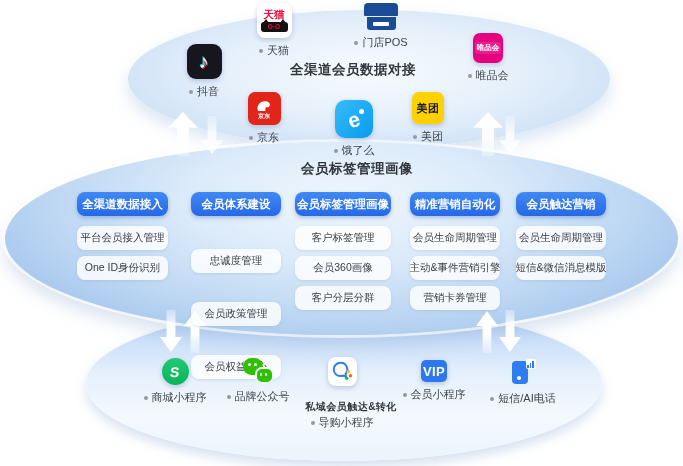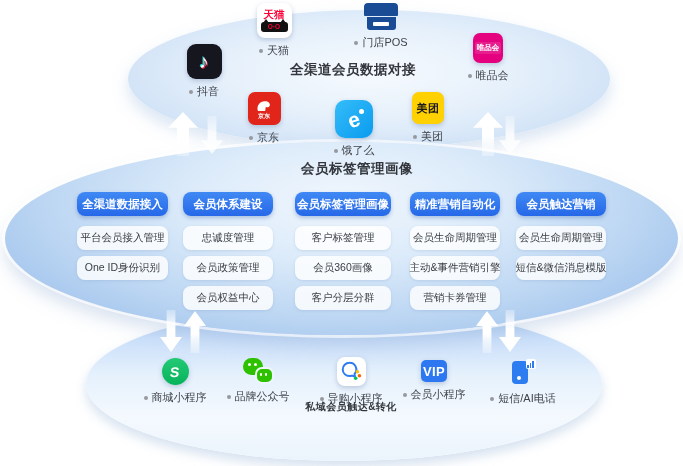--- a/index.html
+++ b/index.html
@@ -204,21 +204,21 @@
         <span>美团</span>
       </div>
   </div>
 
   <div class="col" style="left:77px;width:91px;">
     <div class="hd">全渠道数据接入</div>
     <div class="it">平台会员接入管理</div>
     <div class="it">One ID身份识别</div>
   </div>
 
-  <div class="col" style="left:183px;width:90px;">
+  <div class="col" style="left:191px;width:90px;gap:23px;">
     <div class="hd">会员体系建设</div>
     <div class="it">忠诚度管理</div>
     <div class="it">会员政策管理</div>
     <div class="it">会员权益中心</div>
   </div>
 
   <div class="col" style="left:295px;width:96px;">
     <div class="hd">会员标签管理画像</div>
     <div class="it">客户标签管理</div>
     <div class="it">会员360画像</div>
@@ -252,21 +252,21 @@
     <div class="ic ic-wx">
       <span class="wx-big"></span>
       <span class="wx-small"></span>
     </div>
     <div class="lbl">
         <span class="dot"></span>
         <span>品牌公众号</span>
       </div>
   </div>
 
-  <div class="node" style="left:301px;top:357px;">
+  <div class="node" style="left:292px;top:357px;gap:24px;">
     <div class="ic ic-wecom">
       <svg width="23" height="23" viewBox="0 0 22 22">
         <path d="M9 2.6 a6.4 6.4 0 1 0 0 12.8 c.9 0 1.7-.16 2.4-.45 L14.4 16 l-.5-2.7 A6.4 6.4 0 0 0 9 2.6z" fill="#fff" stroke="#2e7cf0" stroke-width="1.9"></path>
         <circle cx="16.6" cy="11.3" r="1.7" fill="#ffc300"></circle>
         <circle cx="18.6" cy="15" r="1.7" fill="#fb6500"></circle>
         <circle cx="15" cy="17.4" r="1.7" fill="#07c160"></circle>
       </svg>
     </div>
     <div class="lbl">
         <span class="dot"></span>

